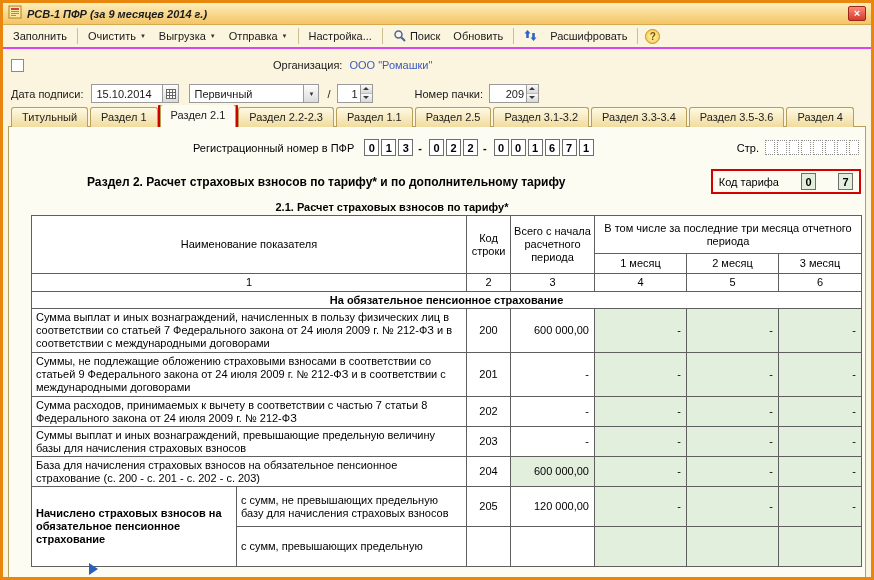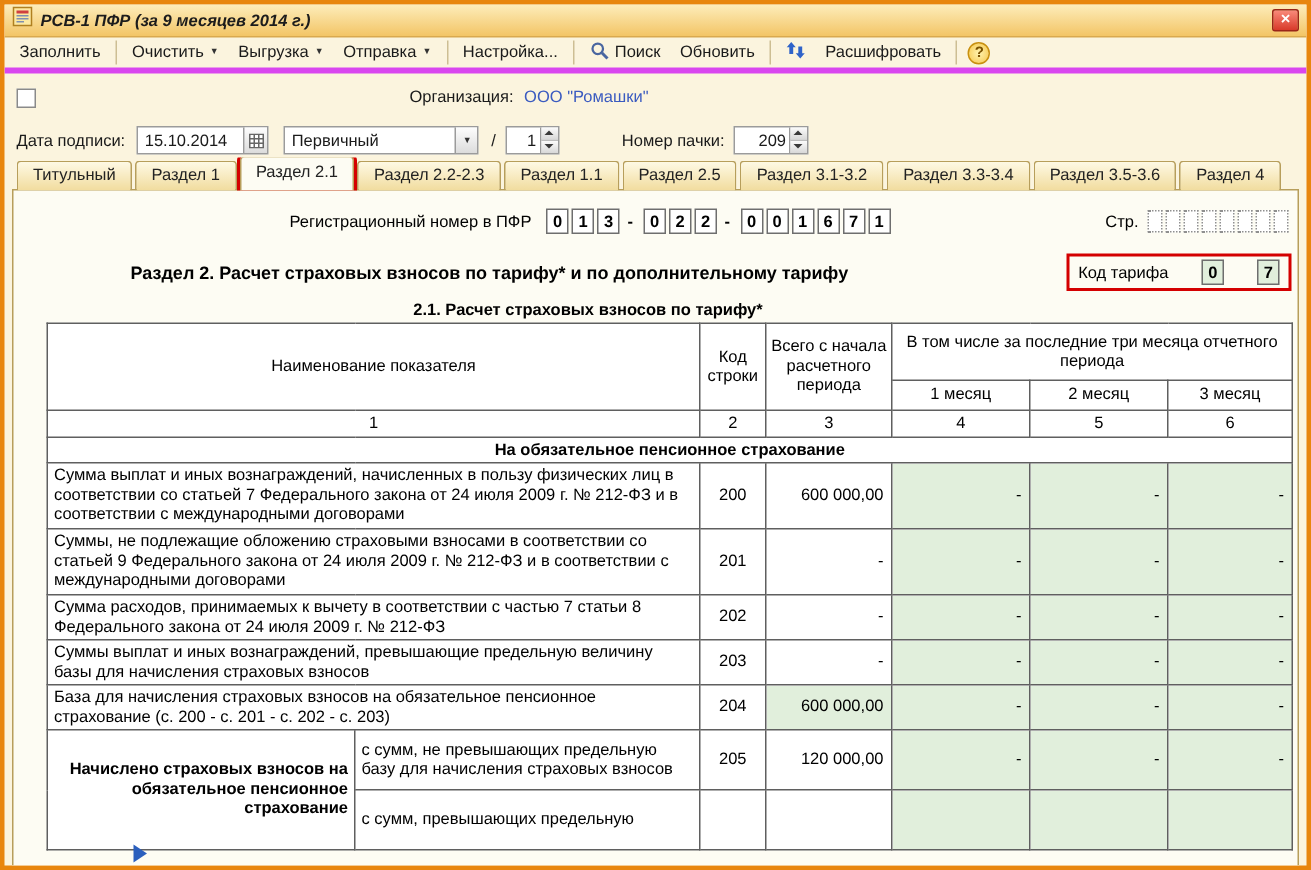--- a/index.html
+++ b/index.html
@@ -7,21 +7,21 @@
   body { font-family: "Liberation Sans", sans-serif; background: #fff; position: relative; }
 
   .window { position: absolute; inset: 0; border: 3px solid #E8860E; background: #FBF4DE; overflow: hidden; }
 
   
   .titlebar { height: 22px; background: linear-gradient(180deg,#FDEDBB,#F3C566); display: flex; align-items: center; gap: 5px; padding: 0 5px; border-bottom: 1px solid #D9A94F; }
   .title-text { font-size: 11px; font-weight: bold; color: #1c1c1c; font-style: italic; }
   .close-btn { margin-left: auto; width: 18px; height: 15px; background: linear-gradient(#F98A7A,#D83A2A); border: 1px solid #9A2518; border-radius: 2px; color: #fff; font-size: 11px; font-weight: bold; line-height: 12px; text-align: center; cursor: default; }
 
   
-  .toolbar { height: 24px; display: flex; align-items: center; padding: 0 4px; gap: 1px; border-bottom: 4px solid #d946ef; }
+  .toolbar { height: 24px; display: flex; align-items: center; padding: 0 4px; gap: 1px; border-bottom: 2px solid #d946ef; }
   .tb-btn { display: flex; align-items: center; gap: 4px; font-size: 11px; padding: 3px 6px; border-radius: 2px; color: #1a1a1a; white-space: nowrap; }
   .dd { font-size: 6px; color: #333; line-height: 1; }
   .tb-sep { width: 1px; height: 16px; background: #CDBE93; margin: 0 3px; }
   .help-icon { width: 15px; height: 15px; border-radius: 50%; background: radial-gradient(#FFF3B0,#F6C649); border: 1px solid #C89010; color: #7A5200; font-weight: bold; font-size: 10px; display: flex; align-items: center; justify-content: center; margin-left: 3px; }
 
   
   .form-header { font-size: 11px; padding: 6px 8px 0; color: #1a1a1a; }
   .fh-row { display: flex; align-items: center; height: 20px; }
   .fh-row2 { margin-top: 8px; height: 21px; }
   .cb-wrap { display: flex; align-items: center; gap: 5px; width: 262px; }
@@ -79,21 +79,21 @@
   td.cell-name { text-align: left; padding: 1px 4px; }
   td.cell-code { text-align: center; }
   td.cell-val { text-align: right; padding-right: 5px; }
   td.green { background: #E1EFDC; }
   tr.section-row { height: 17px; }
   td.section-cell { font-weight: bold; text-align: center; }
   tr.r3l { height: 44px; }
   tr.r2l { height: 30px; }
   tr.r205 { height: 40px; }
   tr.r206 { height: 40px; }
-  td.group-cell { font-weight: bold; text-align: right; padding: 13px 4px; vertical-align: middle; }
+  td.group-cell { font-weight: bold; text-align: left; padding: 13px 4px; vertical-align: middle; }
 
   .corner-tri { position: absolute; left: 86px; bottom: 2px; width: 0; height: 0; border-top: 6px solid transparent; border-bottom: 6px solid transparent; border-left: 9px solid #2B5FBD; z-index: 5; }
 </style>
 </head>
 <body>
 
 <div class="window">
 
   <div class="titlebar">
     <span>

